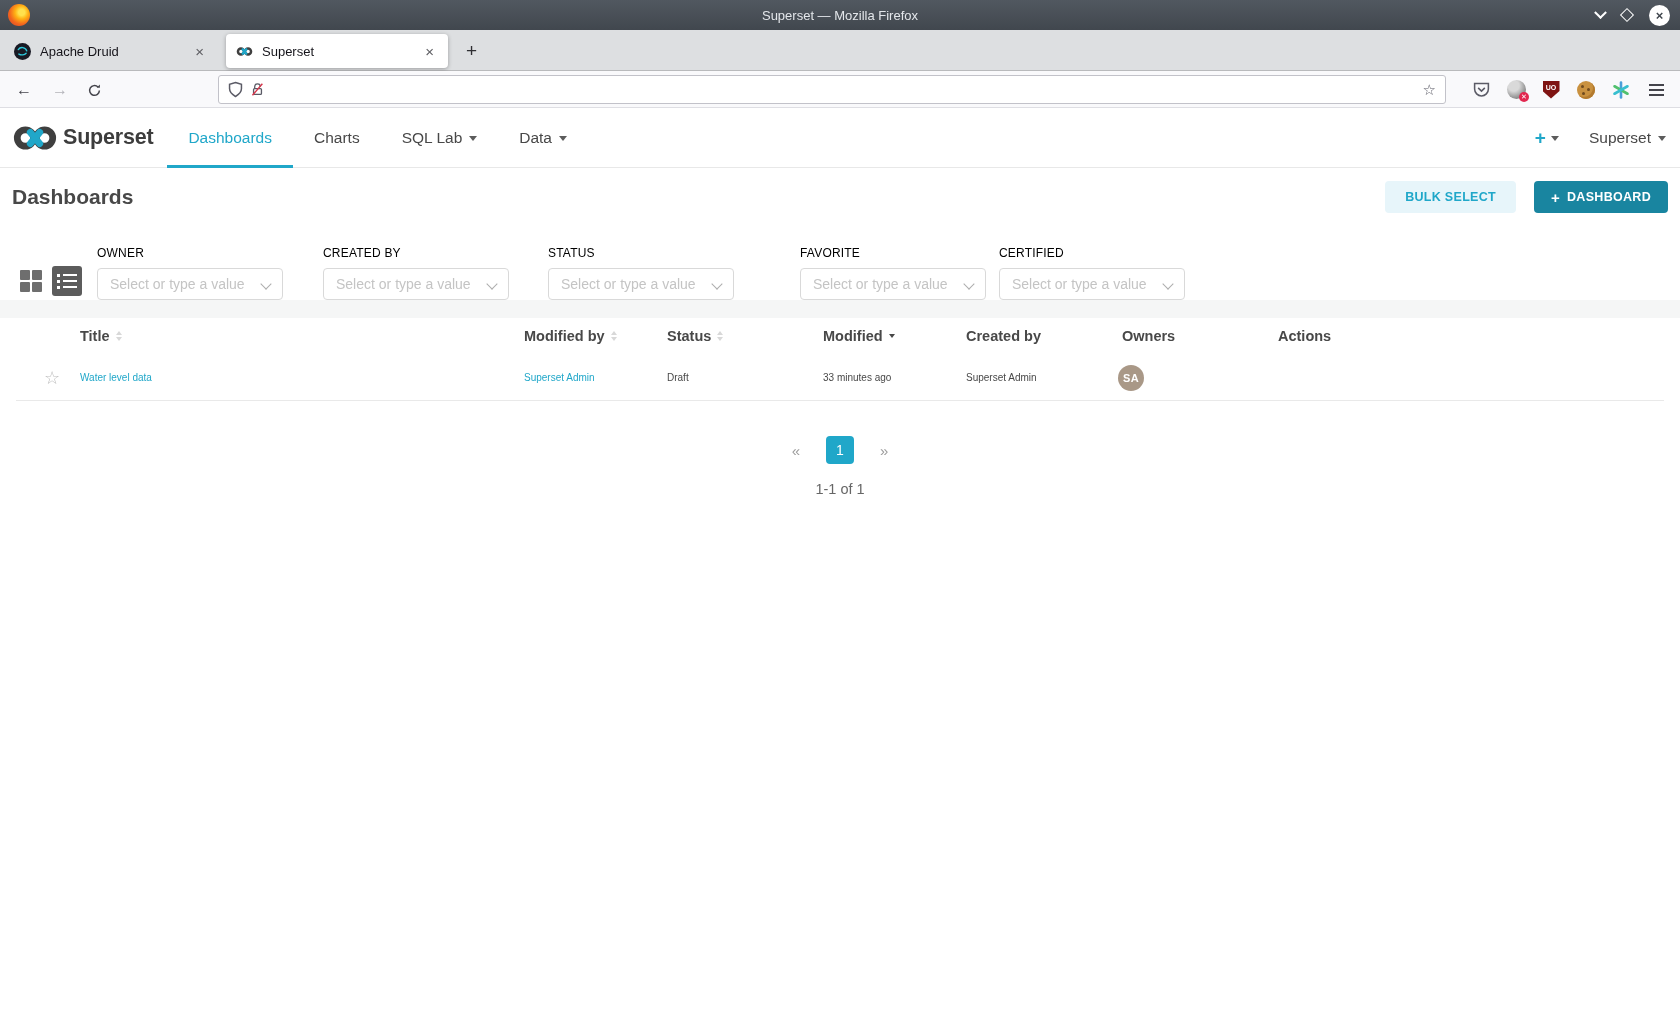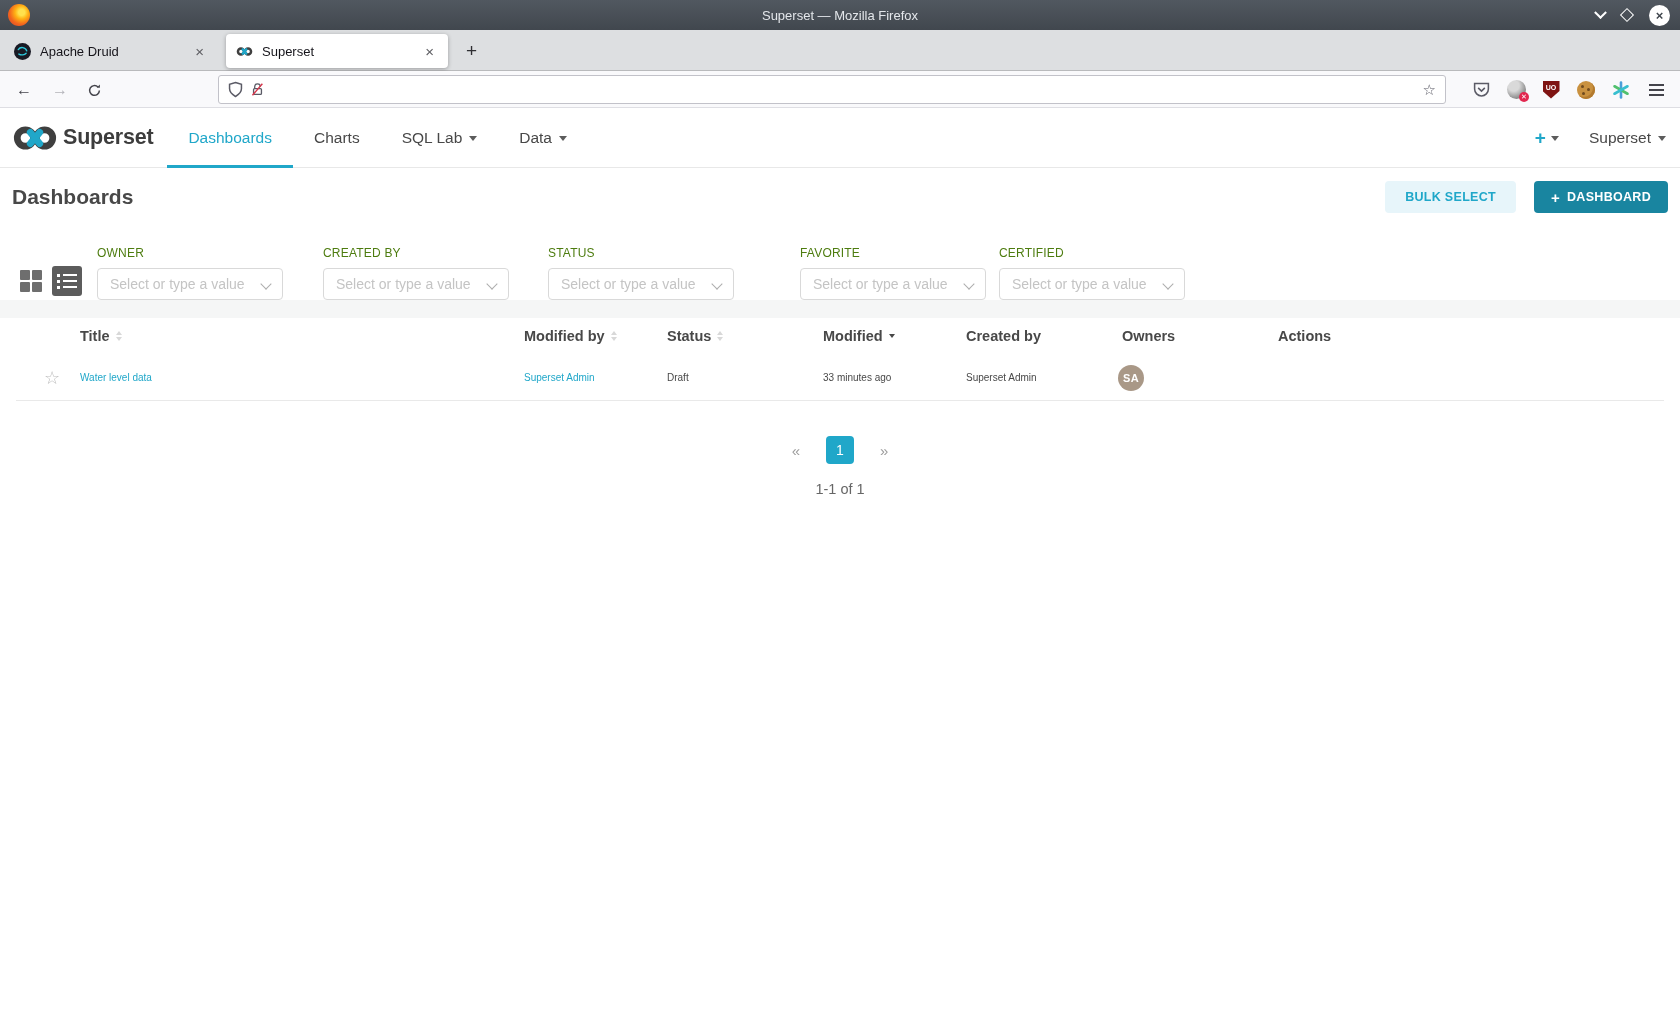--- a/index.html
+++ b/index.html
@@ -95,21 +95,21 @@
   .grayband { position:absolute; left:0; top:74px; width:1680px; height:18px; background:#f5f6f6; }
   .vtoggle-grid { position:absolute; left:20px; top:44px; width:22px; height:22px; display:grid;
     grid-template-columns:10px 10px; grid-template-rows:10px 10px; gap:2px; }
   .vtoggle-grid i { background:#6e6e6e; border-radius:1px; }
   .vtoggle-list { position:absolute; left:52px; top:40px; width:30px; height:30px; background:#5c5c5c;
     border-radius:3px; display:flex; flex-direction:column; justify-content:center; gap:3px; padding:0 5px; }
   .vtoggle-list .lrow { display:flex; align-items:center; gap:3px; }
   .vtoggle-list .dot { width:3px; height:3px; background:#fff; }
   .vtoggle-list .bar { flex:1; height:2.5px; background:#fff; }
   .filter { position:absolute; top:20px; width:186px; }
-  .filter-label { font-size:12px; color:#4d7c0f; letter-spacing:.2px; margin-bottom:8px; }
+  .filter-label { font-size:12px; color:#000000; letter-spacing:.2px; margin-bottom:8px; }
   .filter input { width:186px; height:32px; border:1px solid #d9d9d9; border-radius:4px;
     padding:0 28px 0 12px; font-size:14px; color:#333; background:#fff;
     font-family:"Liberation Sans","DejaVu Sans",sans-serif; }
   .filter input::placeholder { color:#c4c4c4; }
   .sel-chev { position:absolute; right:13px; top:34px; width:8px; height:8px;
     border-right:1.4px solid #adadad; border-bottom:1.4px solid #adadad; transform:rotate(45deg); }
   .f-owner { left:97px; } .f-createdby { left:323px; } .f-status { left:548px; }
   .f-favorite { left:774px;margin-left:26px; } .f-certified { left:999px; }
   .f-search { left:1225px; width:200px; }
   .f-search input { width:200px; padding-left:33px; }

